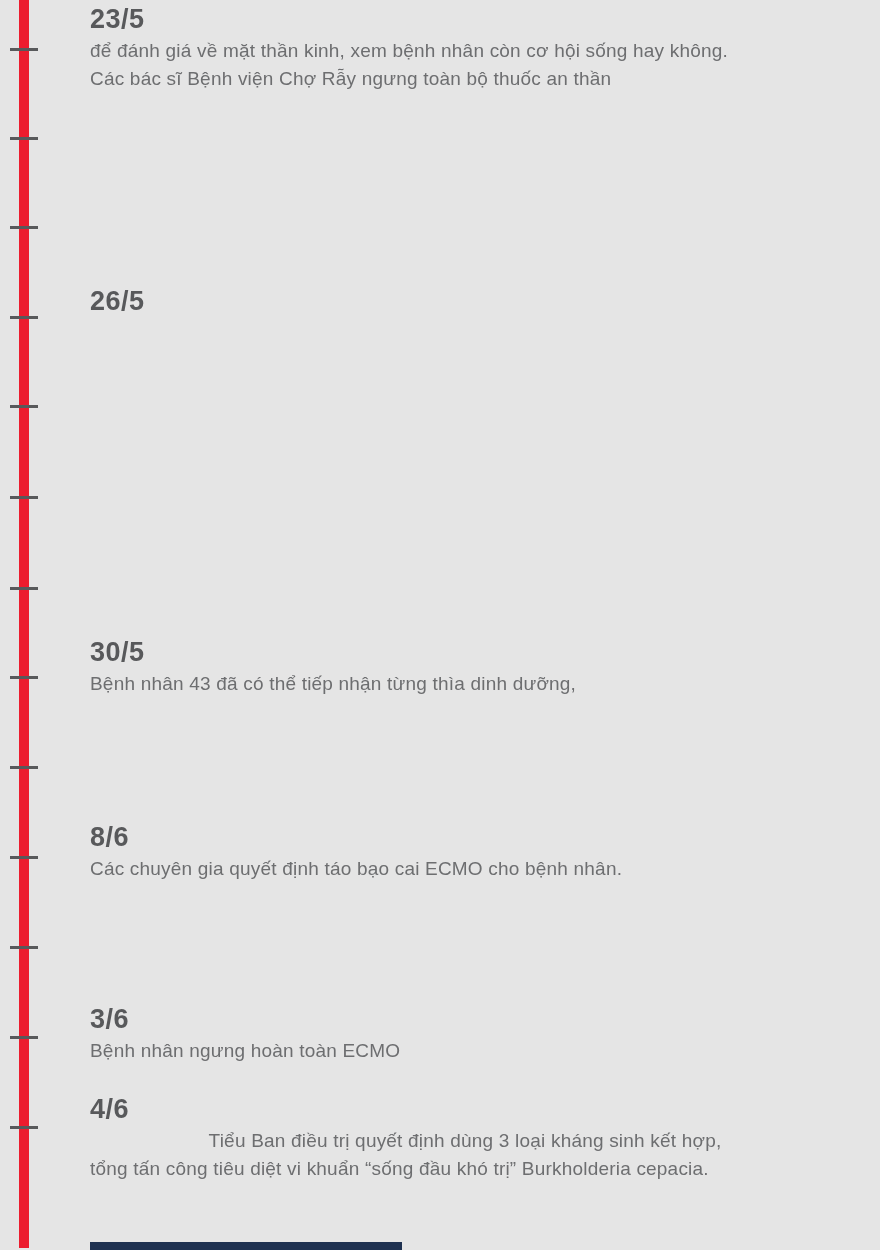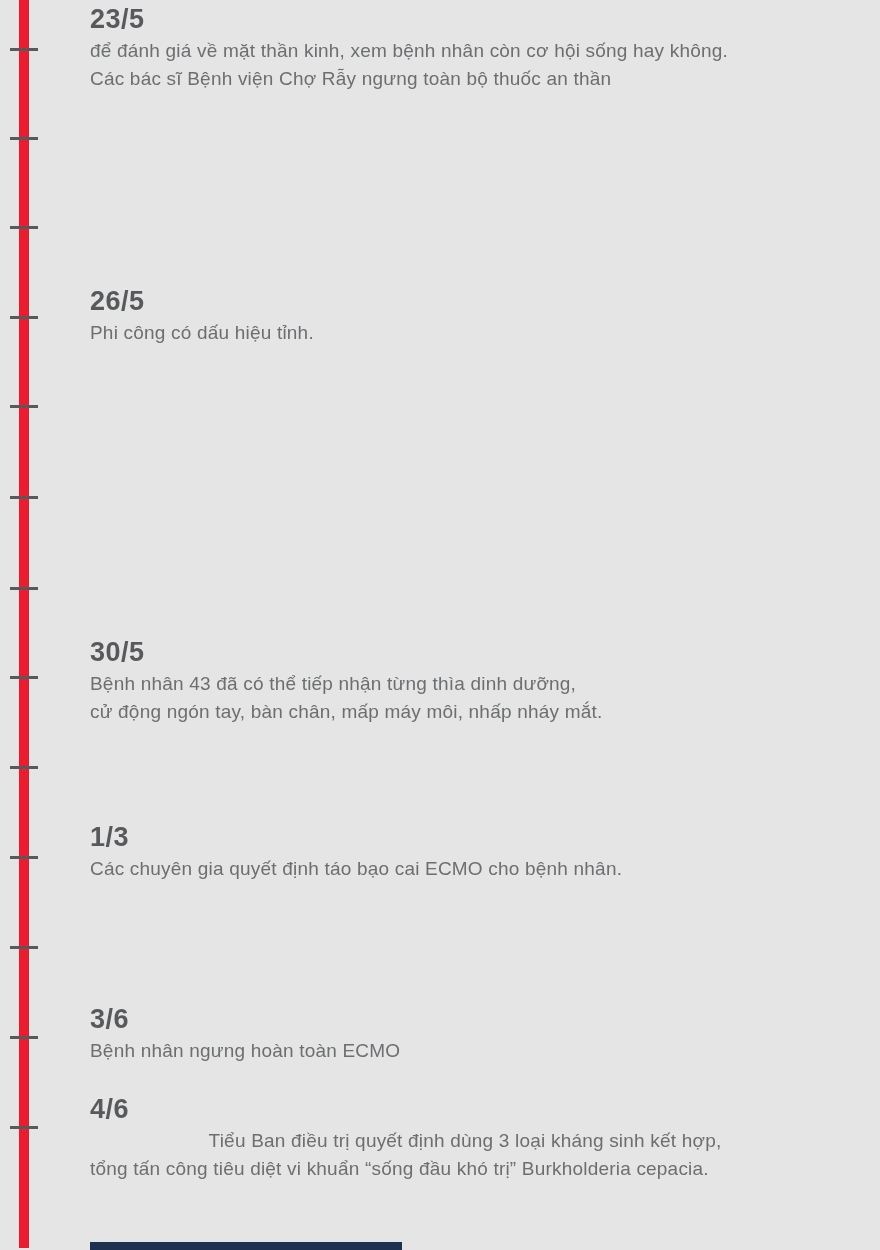--- a/index.html
+++ b/index.html
@@ -63,29 +63,27 @@
       <div class="tick" style="left: 10px; top: 1126px; width: 28px; height: 3px; background: rgb(88, 89, 91);"></div>
     </div>
   <div id="entries-container">
       <div class="entry" style="top: 4px;">
         <h2 class="entry-date" style="color: rgb(88, 89, 91);">23/5</h2>
         <p class="entry-line" style="color: rgb(109, 110, 112);">để đánh giá về mặt thần kinh, xem bệnh nhân còn cơ hội sống hay không.</p>
         <p class="entry-line" style="color: rgb(109, 110, 112);">Các bác sĩ Bệnh viện Chợ Rẫy ngưng toàn bộ thuốc an thần</p>
       </div>
       <div class="entry" style="top: 286px;">
         <h2 class="entry-date" style="color: rgb(88, 89, 91);">26/5</h2>
-        <p class="entry-line" style="color: rgb(109, 110, 112);">Phi công có dấu hiệu tỉnh.</p>
       </div>
       <div class="entry" style="top: 637px;">
         <h2 class="entry-date" style="color: rgb(88, 89, 91);">30/5</h2>
         <p class="entry-line" style="color: rgb(109, 110, 112);">Bệnh nhân 43 đã có thể tiếp nhận từng thìa dinh dưỡng,</p>
-        <p class="entry-line" style="color: rgb(109, 110, 112);">cử động ngón tay, bàn chân, mấp máy môi, nhấp nháy mắt.</p>
       </div>
       <div class="entry" style="top: 822px;">
-        <h2 class="entry-date" style="color: rgb(88, 89, 91);">1/3</h2>
+        <h2 class="entry-date" style="color: rgb(88, 89, 91);">8/6</h2>
         <p class="entry-line" style="color: rgb(109, 110, 112);">Các chuyên gia quyết định táo bạo cai ECMO cho bệnh nhân.</p>
       </div>
       <div class="entry" style="top: 1004px;">
         <h2 class="entry-date" style="color: rgb(88, 89, 91);">3/6</h2>
         <p class="entry-line" style="color: rgb(109, 110, 112);">Bệnh nhân ngưng hoàn toàn ECMO</p>
       </div>
       <div class="entry" style="top: 1094px;">
         <h2 class="entry-date" style="color: rgb(88, 89, 91);">4/6</h2>
         <p class="entry-line" style="color: rgb(109, 110, 112); text-align: center;">Tiểu Ban điều trị quyết định dùng 3 loại kháng sinh kết hợp,</p>
         <p class="entry-line" style="color: rgb(109, 110, 112);">tổng tấn công tiêu diệt vi khuẩn “sống đầu khó trị” Burkholderia cepacia.</p>

